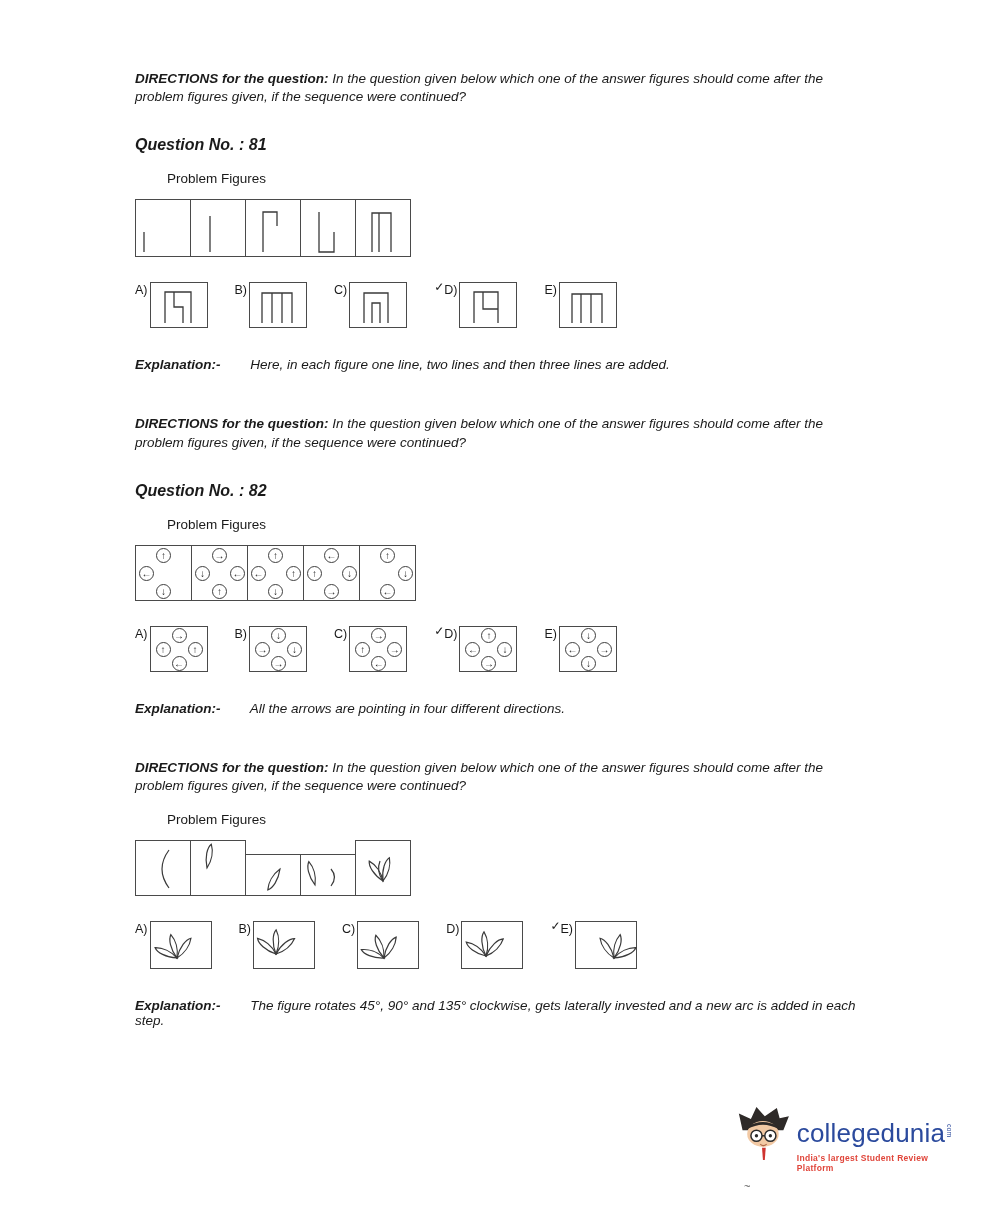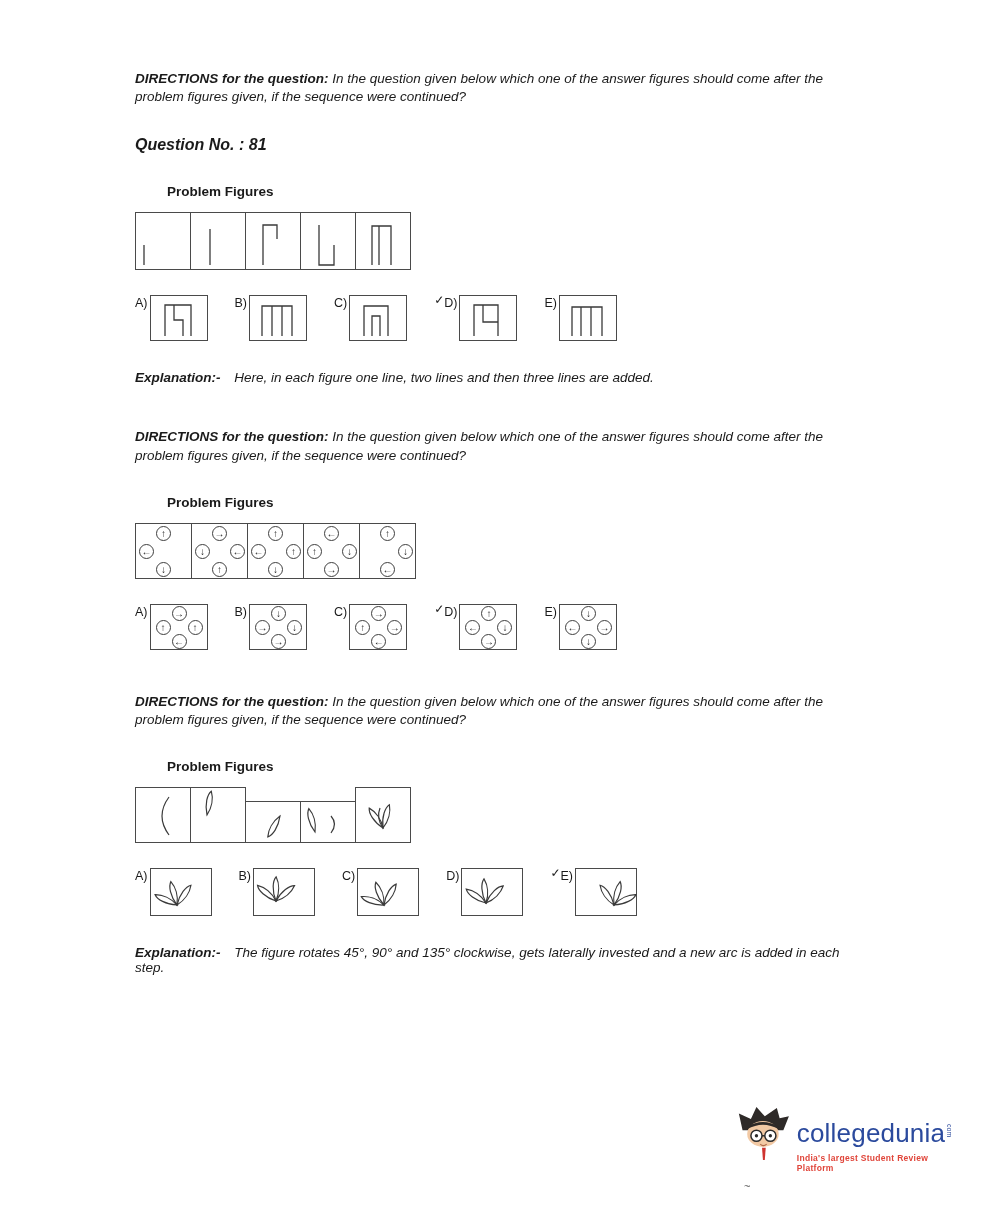--- a/index.html
+++ b/index.html
@@ -5,37 +5,37 @@
   * { margin:0; padding:0; box-sizing:border-box; }
   body {
     width:993px; height:1216px; background:#ffffff;
     font-family:"Liberation Sans", sans-serif; color:#1a1a1a;
     position:relative; overflow:hidden;
   }
   .page { width:993px; height:1088px; padding:70px 128px 0 135px; position:relative; }
   .directions { font-style:italic; font-size:13.5px; line-height:1.35; }
   .bi { font-weight:bold; }
   .q-label { font-weight:bold; font-style:italic; font-size:16px; margin-top:30px; }
-  .pf-label { font-weight:bold; font-size:13.5px; margin-top:30px;padding-left:32px; }
+  .pf-label { font-weight:normal; font-size:13.5px; margin-top:17px;padding-left:32px; }
   .strip { margin-top:13px; display:flex; align-items:flex-end; }
   .cell { border:1px solid #4a4a4a; margin-left:-1px; position:relative; background:#fff; }
   .cell:first-child { margin-left:0; }
   .c56 { width:56px; height:58px; }
   .c82 { width:57px; height:56px; }
   .c83t { width:56px; height:56px; }
   .c83s { width:56px; height:42px; }
   .options-row { display:flex; align-items:flex-start; margin-top:25px; }
   .option { display:flex; align-items:flex-start; margin-right:27px; }
   .opt-head { display:flex; align-items:flex-start; margin-top:1px; }
   .opt-label { font-size:12.5px; margin-right:2px; }
   .check { font-size:12px; position:relative; top:-3px; margin-right:0px; }
   .opt-box { width:58px; height:46px; border:1px solid #4a4a4a; position:relative; background:#fff; display:block; }
   .opt-box83 { width:62px; height:48px; }
   .explanation { font-style:italic; font-size:13.5px; margin-top:29px; }
-  .exp-label { font-weight:bold; margin-right:10px; }
+  .exp-label { font-weight:bold; margin-right:26px; }
   .qblock { margin-bottom:43px; }
   svg.fig { display:block; }
   .ca {
     position:absolute; width:15px; height:15px;
     border:1px solid #3f3f3f; border-radius:50%;
     font-size:10px; line-height:13.5px; text-align:center;
     font-style:normal; color:#222; display:block; background:#fff;
   }
   
   .pt { left:20px; top:2px; }  .pl { left:3px; top:20px; }
@@ -168,20 +168,21 @@
       <span class="exp-label">Explanation:-</span>
       <span>Here, in each figure one line, two lines and then three lines are added.</span>
     </p>
   </section>
 
   <section class="qblock">
     <p class="directions">
       <span class="bi">DIRECTIONS for the question:</span>
       <span>In the question given below which one of the answer figures should come after the problem figures given, if the sequence were continued?</span>
     </p>
+    <p class="q-label">Question No. : 82</p>
     <p class="pf-label">Problem Figures</p>
 
     <div class="strip">
       <div class="cell c82">
         <span class="ca pt">↑</span>
         <span class="ca pl">←</span>
         <span class="ca pb">↓</span>
       </div>
       <div class="cell c82">
         <span class="ca pt">→</span>
@@ -264,20 +265,24 @@
         </span>
         <span class="opt-box">
           <span class="ca ot">↓</span>
           <span class="ca ol">←</span>
           <span class="ca or">→</span>
           <span class="ca ob">↓</span>
         </span>
       </div>
     </div>
 
+    <p class="explanation">
+      <span class="exp-label">Explanation:-</span>
+      <span>All the arrows are pointing in four different directions.</span>
+    </p>
   </section>
 
   <section class="qblock">
     <p class="directions">
       <span class="bi">DIRECTIONS for the question:</span>
       <span>In the question given below which one of the answer figures should come after the problem figures given, if the sequence were continued?</span>
     </p>
     <p class="pf-label">Problem Figures</p>
 
     <div class="strip">

